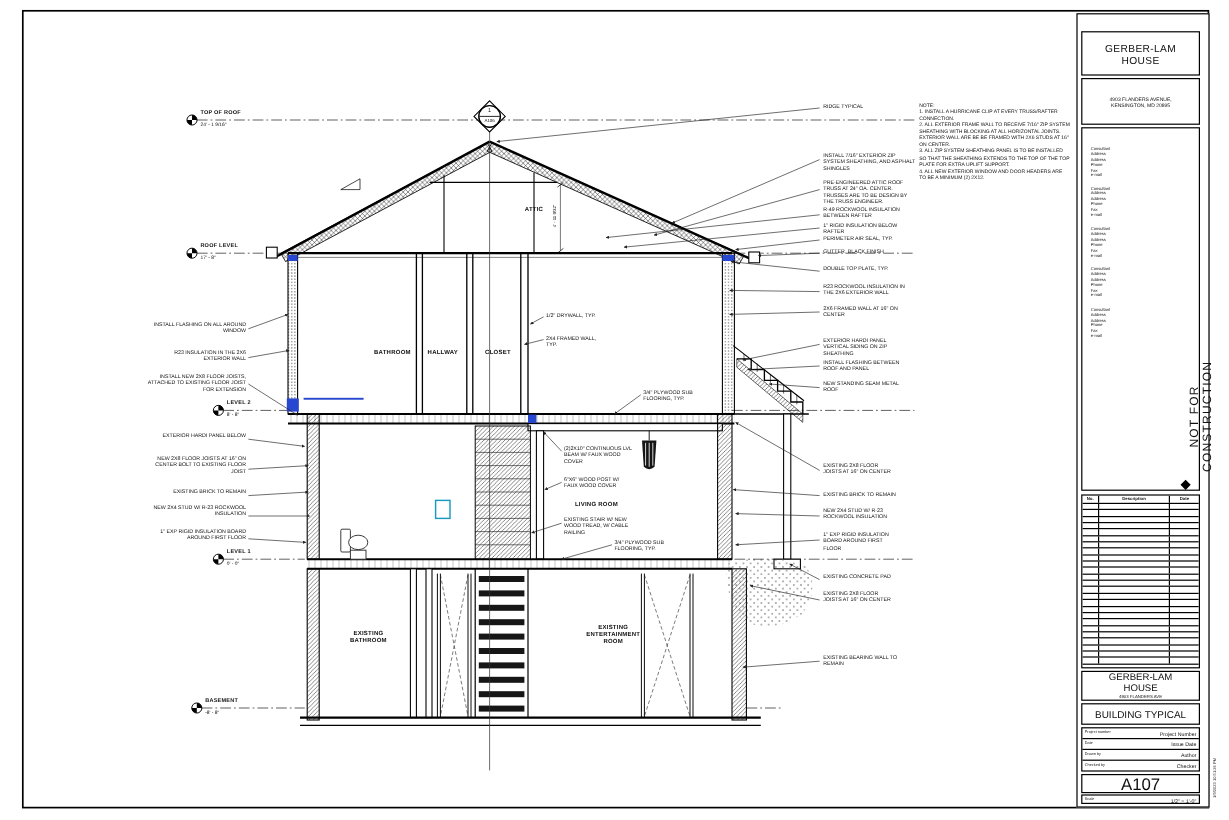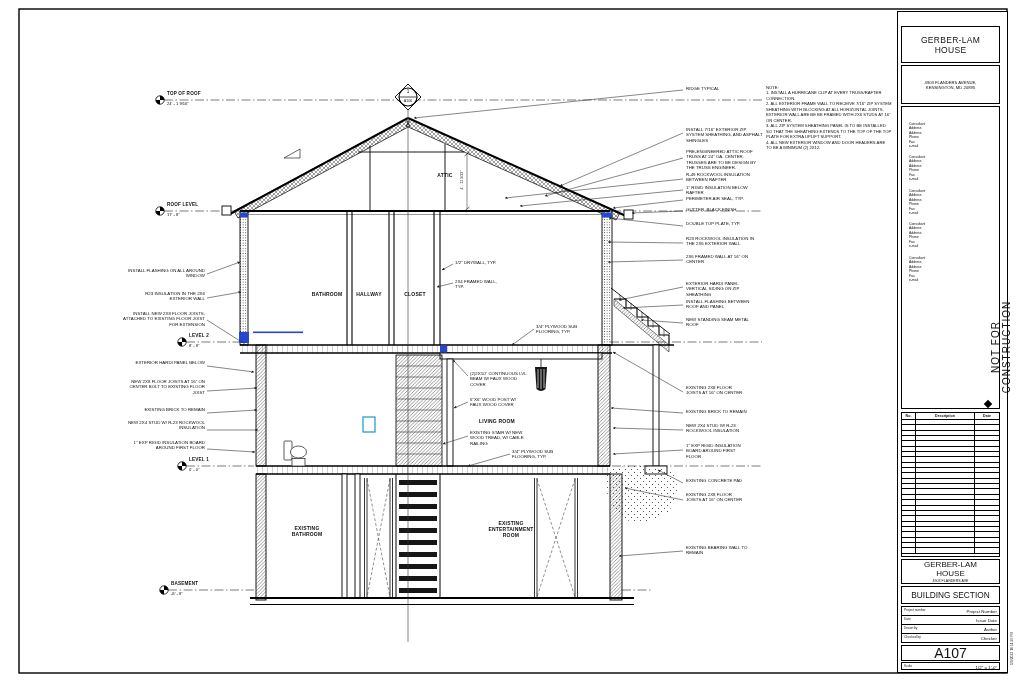--- a/index.html
+++ b/index.html
@@ -542,21 +542,21 @@
         </div>
       </div>
   </div>
 
   <div class="box ct" style="top:547px;height:25px;padding-top:1px">
     <div style="font-size:8px;line-height:1.1;white-space:pre-line">GERBER-LAM
 HOUSE</div>
     <div style="font-size:3.6px">4903 FLANDERS AVE</div>
   </div>
   <div class="box flexc" style="top:574px;height:18px;font-size:8.3px">
-    <span>BUILDING SECTION</span>
+    <span>BUILDING TYPICAL</span>
   </div>
   <div class="box" style="top:594px;height:37px">
     <div class="fld">
       <span class="fl">Project number</span>
       <span class="fv">Project Number</span>
     </div>
     <div class="fld">
       <span class="fl">Date</span>
       <span class="fv">Issue Date</span>
     </div>

